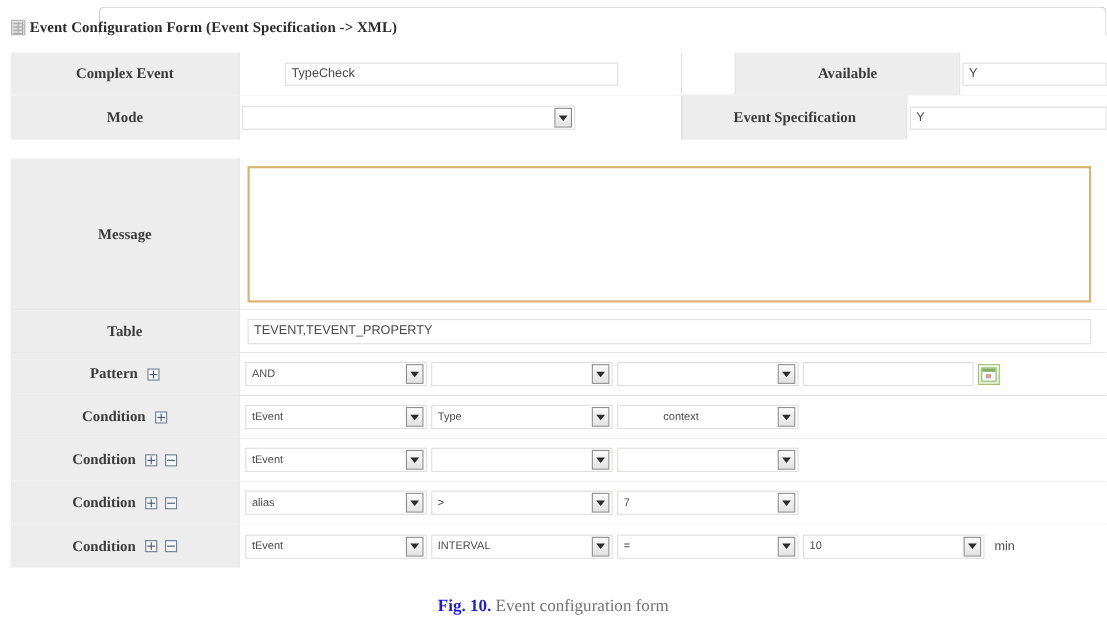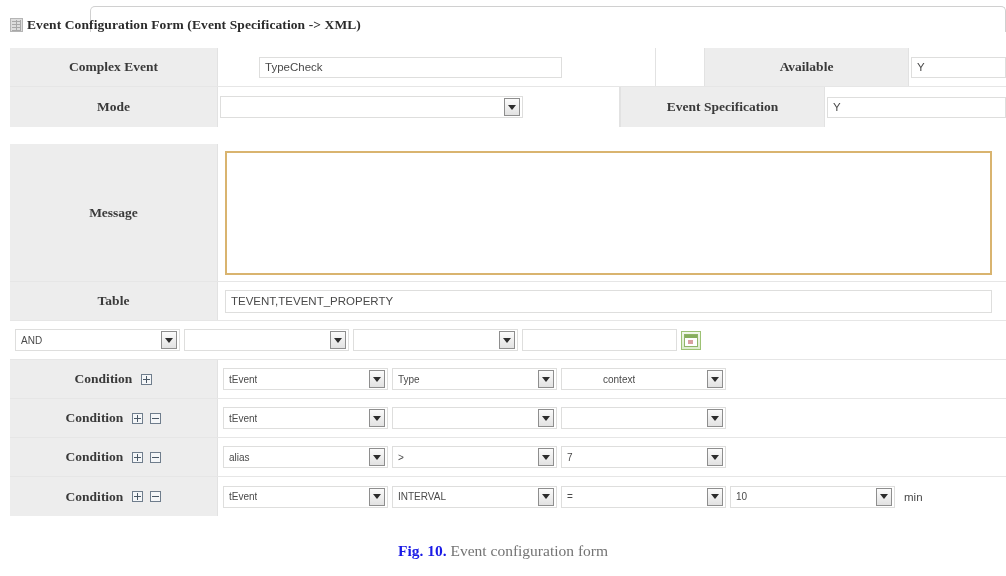--- a/index.html
+++ b/index.html
@@ -293,21 +293,21 @@
       <span id="tab-title">Event Configuration Form (Event Specification -&gt;  XML)</span>
     </div>
   </div>
 
   <div class="form-section" id="section-top">
 
     <div class="frow" style="height:39px;">
       <div class="label-cell" style="width:208px;height:100%;">
         <span class="lbl-text">Complex Event</span>
       </div>
-      <div class="field-cell" style="width:436px;height:100%;padding-left:41px;">
+      <div class="field-cell" style="width:400px;height:100%;padding-left:41px;">
         <div class="text-input" style="width:303px;">TypeCheck</div>
       </div>
       <div class="spacer-cell" style="width:2px;height:100%;"></div>
       <div class="label-cell" style="width:205px;height:100%;border-left:1px solid #e2e2e2;margin-left:48px;">
         <span class="lbl-text">Available</span>
       </div>
       <div class="field-cell" style="flex:1;height:100%;">
         <div class="text-input" style="width:100%;">Y</div>
       </div>
     </div>
@@ -347,20 +347,26 @@
     <div class="frow" style="height:39px;">
       <div class="label-cell" style="width:208px;height:100%;">
         <span class="lbl-text">Table</span>
       </div>
       <div class="field-cell" style="flex:1;height:100%;padding:0 14px 0 7px;">
         <div class="text-input" style="width:100%;height:23px;">TEVENT,TEVENT_PROPERTY</div>
       </div>
     </div>
 
     <div class="frow" style="height:39px;">
+      <div class="label-cell" style="width:208px;height:100%;">
+        <span class="lbl-text">Pattern</span>
+        <span class="icon-group">
+          <span class="pm-icon plus"></span>
+        </span>
+      </div>
       <div class="field-cell" style="flex:1;height:100%;gap:4px;padding-left:5px;">
         <div class="select" style="width:165px;">
           <span class="sel-text">AND</span>
           <span class="sel-arrow"></span>
         </div>
         <div class="select" style="width:165px;">
           <span class="sel-text"></span>
           <span class="sel-arrow"></span>
         </div>
         <div class="select" style="width:165px;">

